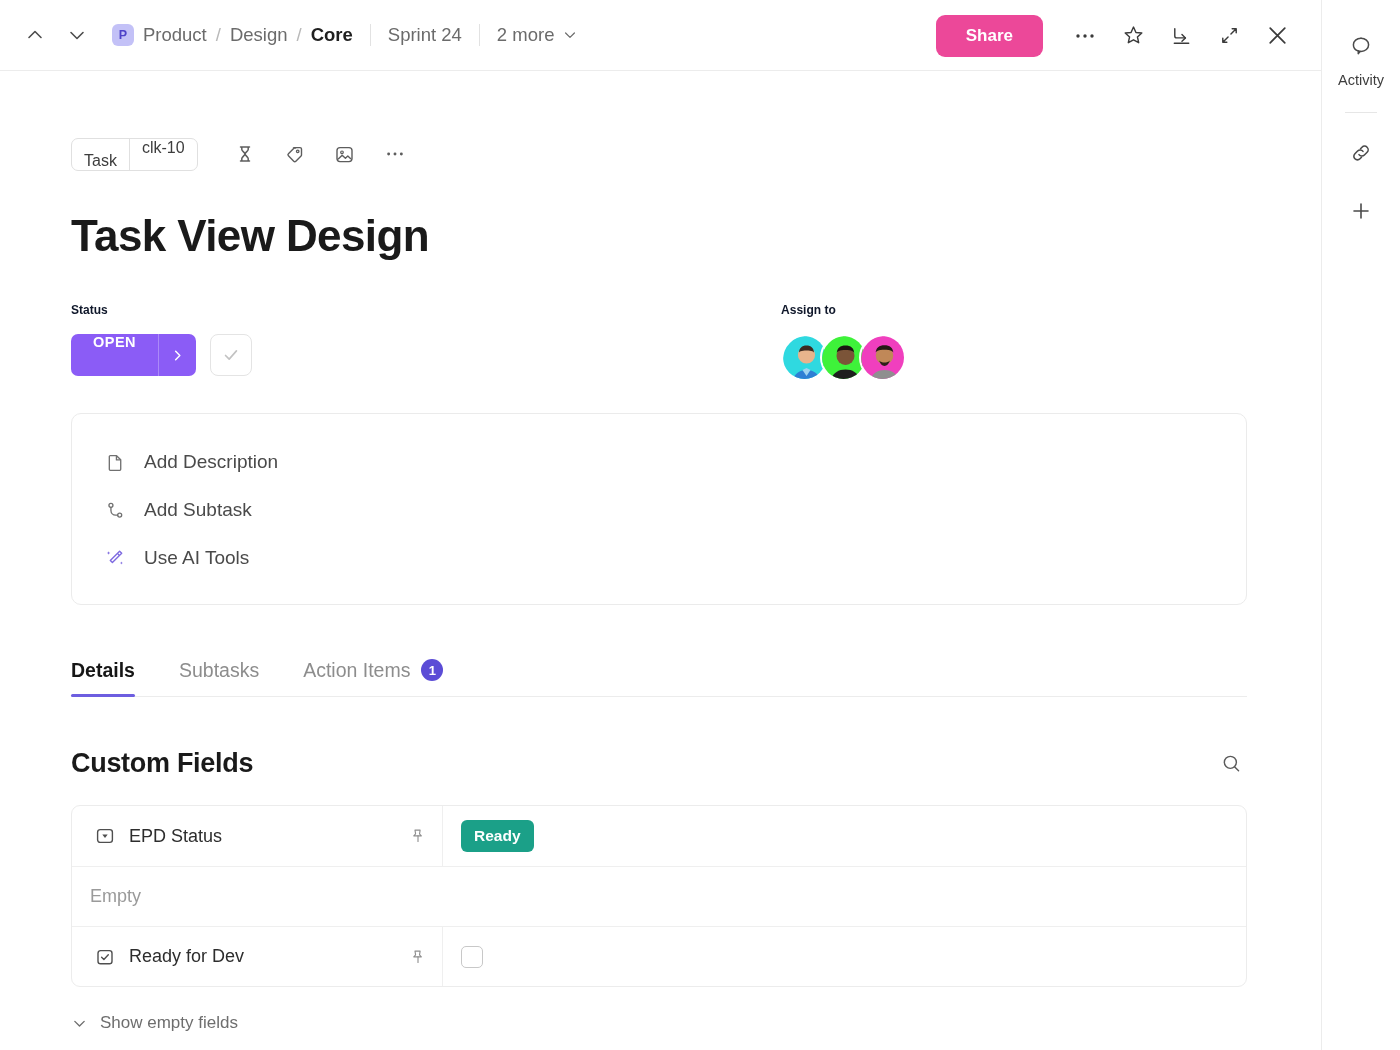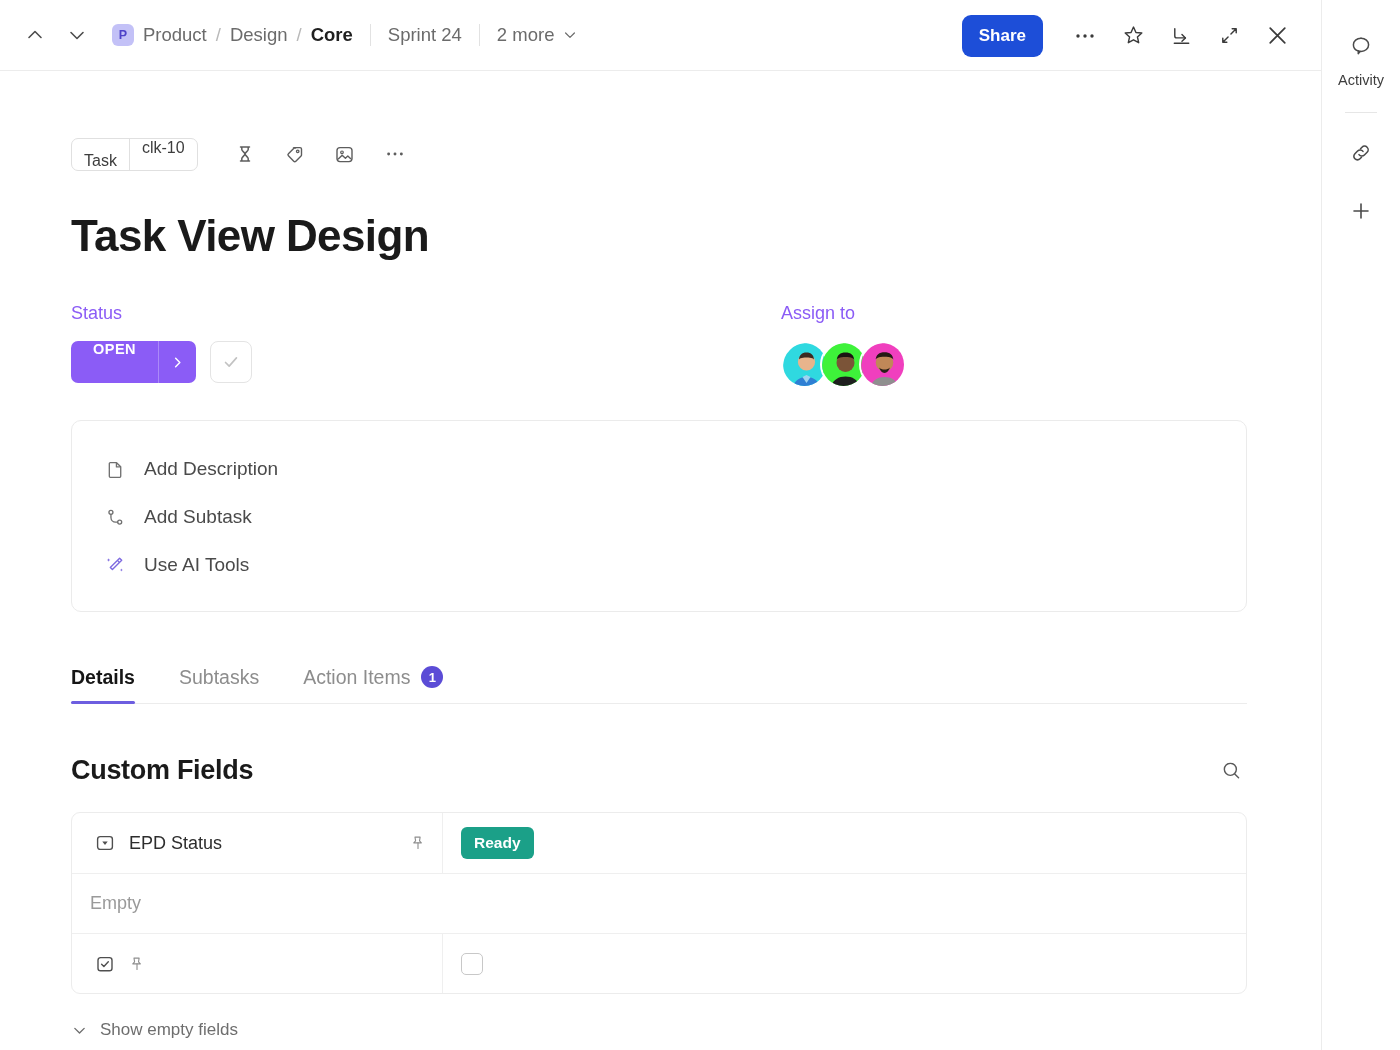--- a/index.html
+++ b/index.html
@@ -44,24 +44,24 @@
   .crumb-div {
     width: 1px; height: 22px; background: #e2e2e2; margin: 0 17px;
   }
   .more-wrap { display: flex; align-items: center; gap: 8px; cursor: pointer; }
 
   .top-right {
     position: absolute; right: 22px; top: 0; height: 71px;
     display: flex; align-items: center; gap: 4px;
   }
   .share-btn {
-    background: #1d4ed8; color: #fff;
+    background: #ec4899; color: #fff;
     font-size: 17px; font-weight: bold;
     border: none; border-radius: 9px;
-    padding: 11px 17px; cursor: pointer;
+    padding: 11px 30px; cursor: pointer;
     margin-right: 16px;
     font-family: "Liberation Sans", sans-serif;
   }
   .ticon {
     width: 44px; height: 44px; display: flex; align-items: center; justify-content: center;
     color: #3b3b3b; cursor: pointer; border-radius: 8px;
   }
 
   
   .content { padding: 0 0 0 71px; position: relative; }
@@ -86,21 +86,21 @@
   .meta-icon.first { margin-left: 22px; }
 
   .title {
     font-size: 44px; font-weight: bold; letter-spacing: -0.6px;
     color: #1a1a1a; margin-top: 40px;
   }
 
   .field-row { display: flex; margin-top: 42px; }
   .field-block.assign { margin-left: 529px; }
   .field-label {
-    font-size: 18px; font-weight: normal; color: #8b5cf6;
+    font-size: 12px; font-weight: bold; color: #0f172a;
   }
   .status-line { display: flex; align-items: center; gap: 14px; margin-top: 17px; }
   .status-btn {
     display: flex; height: 42px;
     background: #8b5cf6; border-radius: 7px; overflow: hidden; cursor: pointer;
     border: none;
   }
   .status-btn .txt {
     color: #fff; font-size: 14.5px; font-weight: bold; letter-spacing: 0.5px;
     padding: 0 22px;
@@ -468,20 +468,21 @@
         </div>
 
         <div class="cf-row">
           <div class="cf-label-cell">
             <span class="cf-ic">
               <svg width="18" height="18" viewBox="0 0 18 18" fill="none">
                   <rect x="2" y="2.6" width="14" height="13.2" rx="2.6" stroke="#4f4f4f" stroke-width="1.4"></rect>
                   <path d="M5.6 9.2l2.3 2.3 4.4-4.7" stroke="#4f4f4f" stroke-width="1.4" stroke-linecap="round" stroke-linejoin="round"></path>
                 </svg>
             </span>
+            <span class="cf-name">Ready for Dev</span>
             <span class="cf-pin">
               <svg width="16" height="16" viewBox="0 0 18 18" fill="none">
                   <path d="M6.6 2.4h4.8l-.7 4.3 2.1 2.1H4.2l2.1-2.1-.7-4.3h1z" stroke="#8e8e8e" stroke-width="1.25" stroke-linejoin="round"></path>
                   <path d="M9 8.8v6.4" stroke="#8e8e8e" stroke-width="1.25" stroke-linecap="round"></path>
                 </svg>
             </span>
           </div>
           <div class="cf-value-cell">
             <span class="cf-checkbox"></span>
           </div>

